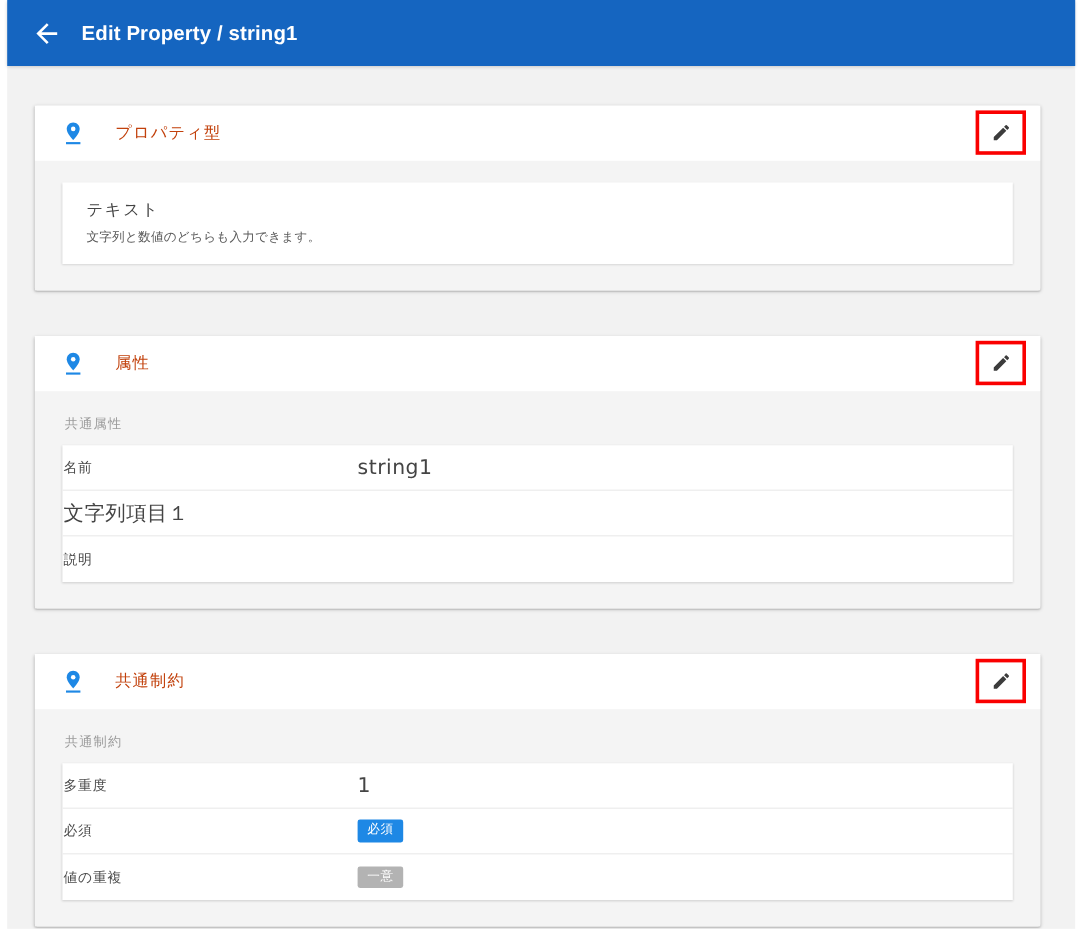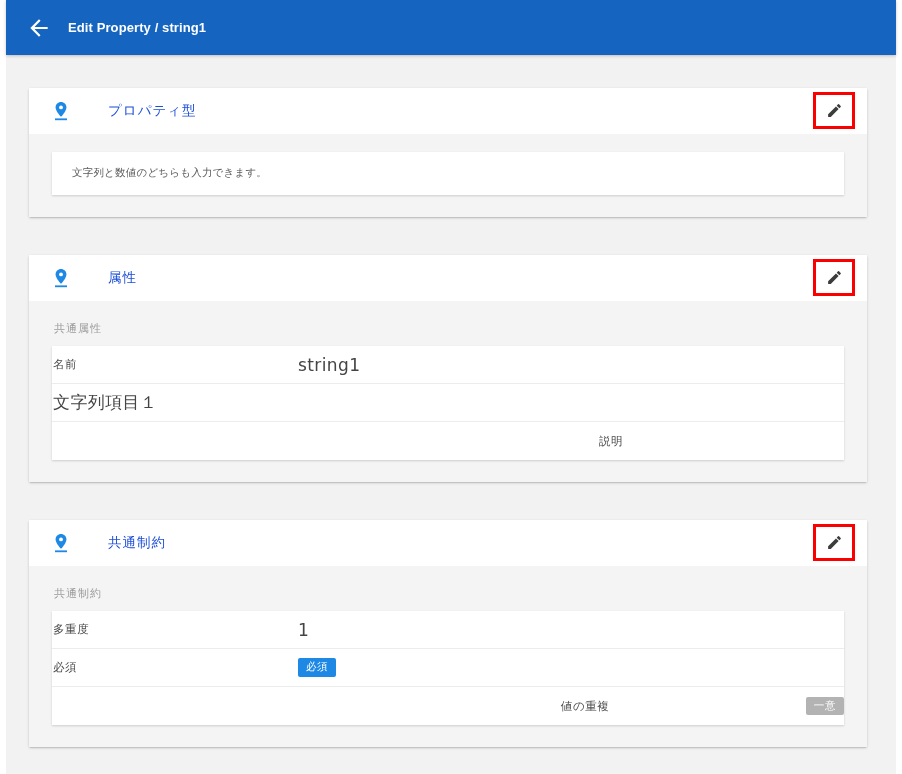--- a/index.html
+++ b/index.html
@@ -39,21 +39,21 @@
     margin-left: 12px;
     display: flex;
     align-items: center;
     justify-content: center;
     cursor: pointer;
     border-radius: 50%;
   }
   .back-btn svg { display:block; }
   .appbar-title {
     color: #ffffff;
-    font-size: 13px;
+    font-size: 17px;
     font-weight: bold;
     letter-spacing: 0.1px;
     margin-left: 8px;
     white-space: nowrap;
     text-align: right;
   }
   
   .page {
     position: absolute;
     left: 6px;
@@ -88,23 +88,23 @@
   }
   .pin-icon {
     width: 18px;
     height: 22px;
     display: flex;
     align-items: center;
     justify-content: center;
     flex: 0 0 auto;
   }
   .card-title {
-    margin-left: 38px;
+    margin-left: 26px;
     font-size: 13.5px;
-    color: #1d4ed8;
+    color: #c2410c;
     letter-spacing: 1px;
     font-family: "DejaVu Sans", "Liberation Sans", sans-serif;
   }
   .edit-box {
     position: absolute;
     right: 12px;
     top: 4px;
     width: 42px;
     height: 37px;
     border: 3px solid #fa0000;
@@ -153,21 +153,21 @@
     box-shadow: 0 1px 2px rgba(0,0,0,0.16);
   }
   .table-row {
     display: flex;
     align-items: center;
     height: 38px;
     border-bottom: 1px solid #ececec;
     padding-left: 1px;
     box-sizing: border-box;
   }
-  .table-row:last-child { border-bottom: none; justify-content: flex-end; }
+  .table-row:last-child { border-bottom: none; }
   .cell-label {
     width: 245px;
     flex: 0 0 245px;
     font-size: 11.5px;
     color: #4a4a4a;
     letter-spacing: 0.6px;
     font-family: "DejaVu Sans", "Liberation Sans", sans-serif;
   }
   .cell-value {
     font-size: 17px;
@@ -220,20 +220,21 @@
           <div class="edit-box">
             <span>
               <svg width="17" height="17" viewBox="0 0 24 24">
                 <path fill="#3c3c3c" d="M3 17.25V21h3.75L17.81 9.94l-3.75-3.75L3 17.25zM20.71 7.04c.39-.39.39-1.02 0-1.41l-2.34-2.34a.9959.9959 0 0 0-1.41 0l-1.83 1.83 3.75 3.75 1.83-1.83z"></path>
               </svg>
             </span>
           </div>
         </div>
         <div class="card-body">
           <div class="type-panel">
+            <div class="type-name">テキスト</div>
             <div class="type-desc">文字列と数値のどちらも入力できます。</div>
           </div>
         </div>
       </div>
 
       <div class="card">
         <div class="card-header">
           <span class="pin-icon">
             <svg width="16" height="21" viewBox="0 0 16 21">
               <path fill="#1e88e5" d="M8 1C5 1 2.6 3.4 2.6 6.4c0 3.9 5.4 9.3 5.4 9.3s5.4-5.4 5.4-9.3C13.4 3.4 11 1 8 1z"></path>

